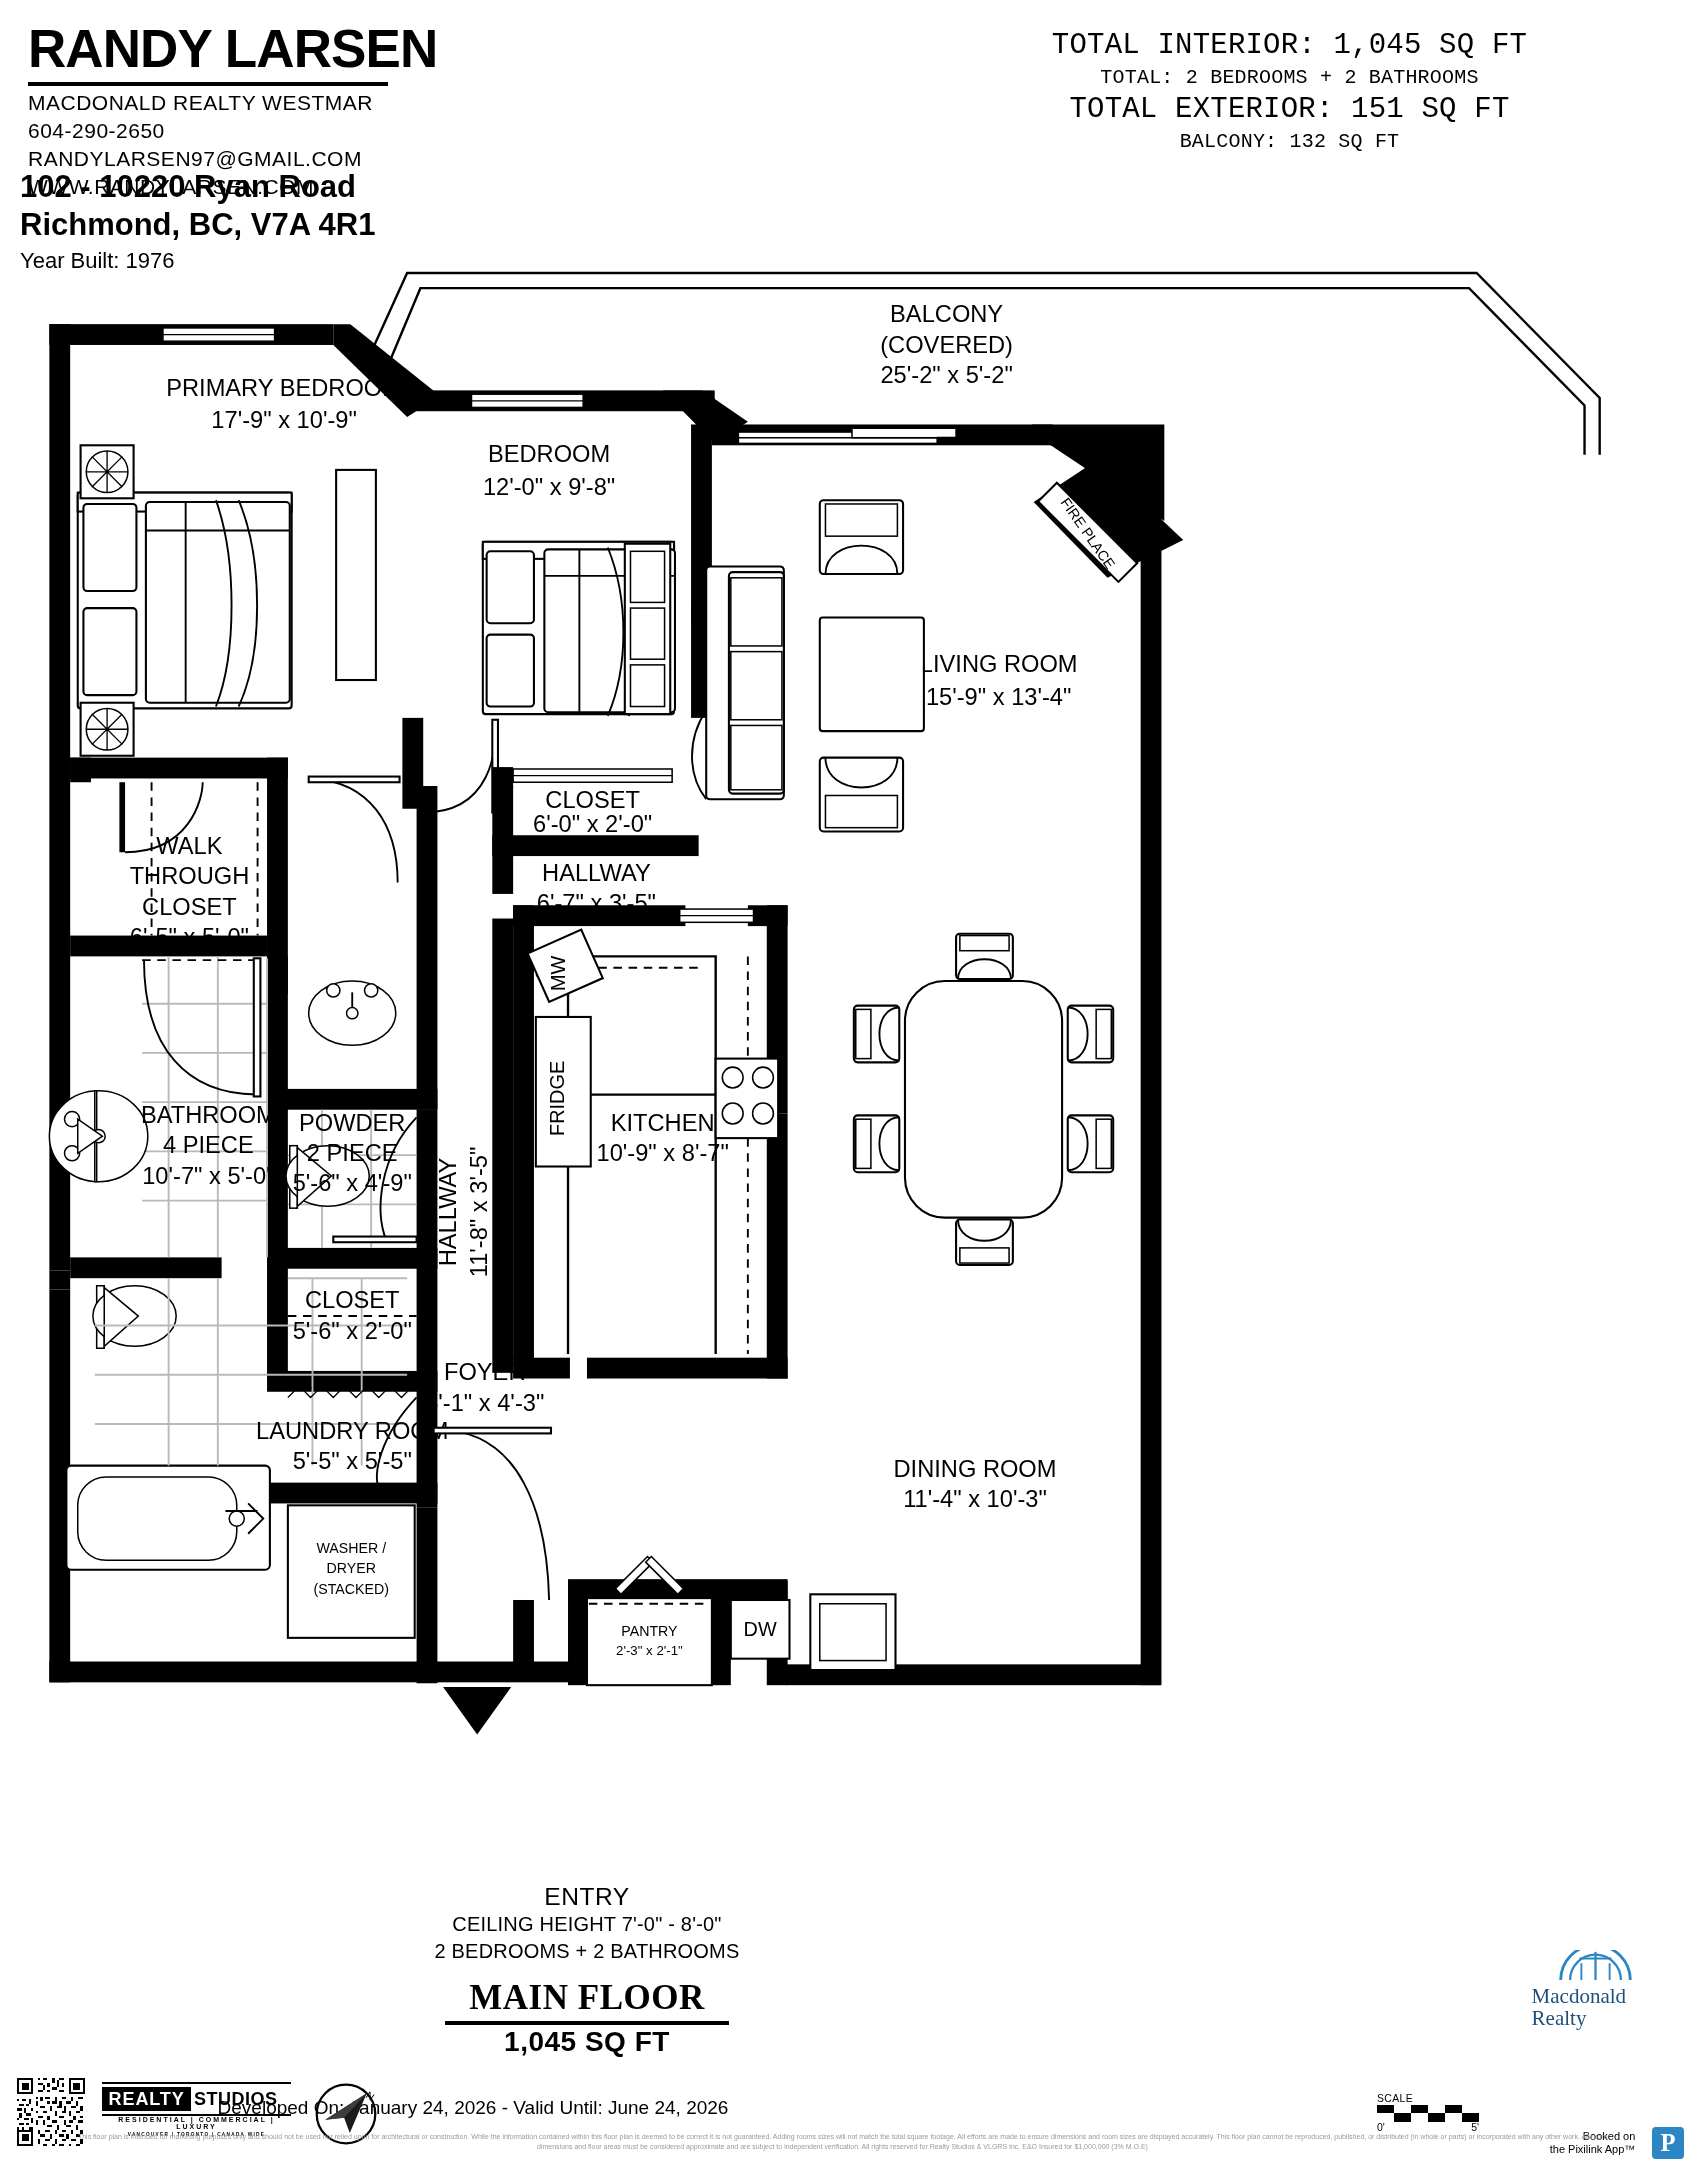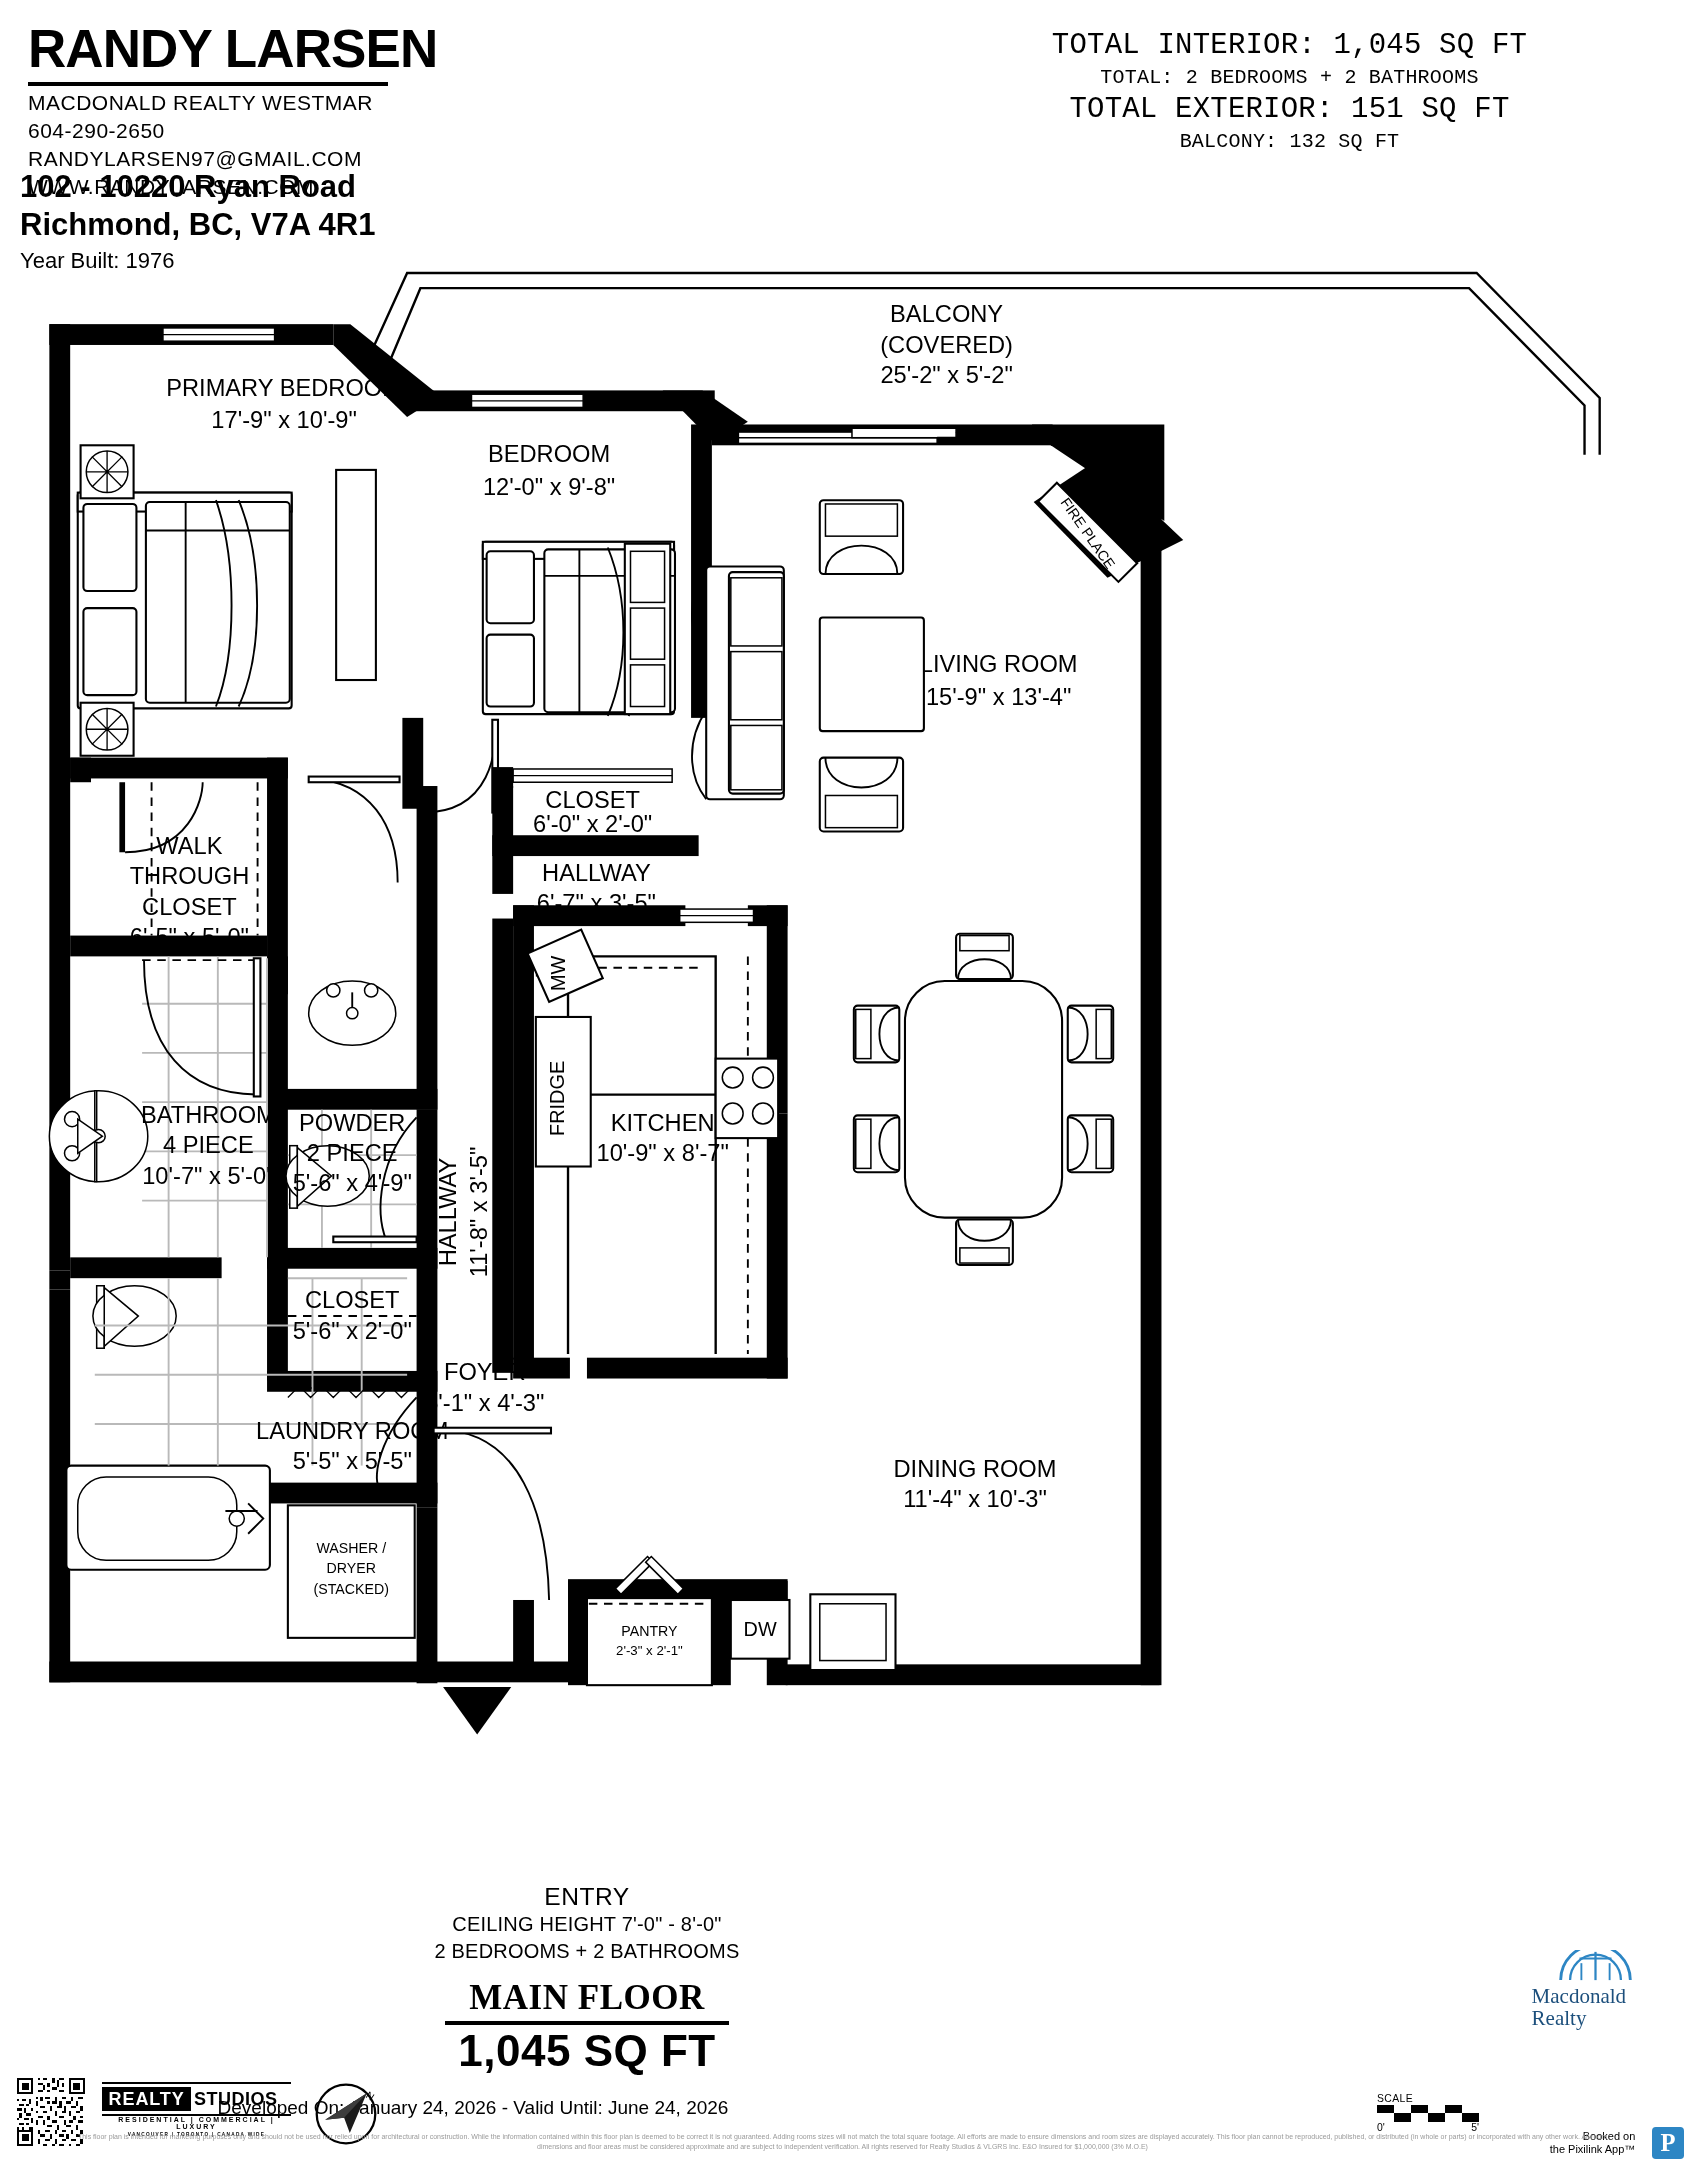--- a/index.html
+++ b/index.html
@@ -54,21 +54,21 @@
   .furn-l  { fill:#fff; stroke:#000; stroke-width:1.6; }
 
   
   #entry-block { position:absolute; left:284px; top:1879px; width:606px; text-align:center; }
   #entry-label { font-size:24.6px; letter-spacing:0.5px; margin-top:3.8px; }
   .entry-sub { font-size:20px; line-height:27.4px; letter-spacing:0.2px; }
 
   #floor-block { position:absolute; left:284px; top:1978px; width:606px; text-align:center; }
   #floor-title { font-size:35px; font-weight:bold; letter-spacing:0.5px;font-family:Liberation Serif, serif; }
   #floor-rule { width:284px; height:3.8px; background:#000; margin:2.8px auto 1.9px auto; }
-  #floor-area { font-size:44px; font-weight:bold; letter-spacing:0.5px; }
+  #floor-area { font-size:28px; font-weight:bold; letter-spacing:0.5px; }
 
   #developed { position:absolute; left:0; top:2097px; width:946px; text-align:center;
                font-size:19px; }
 
   
   #disclaimer { position:absolute; left:76px; top:2132px; width:1533px;
                 font-size:7px; color:#9a9a9a; line-height:10.4px; text-align:center; }
 
   #qr { position:absolute; left:17px; top:2078px; width:68px; height:68px; }
   #studios-logo { position:absolute; left:102px; top:2082px; width:189px; }

